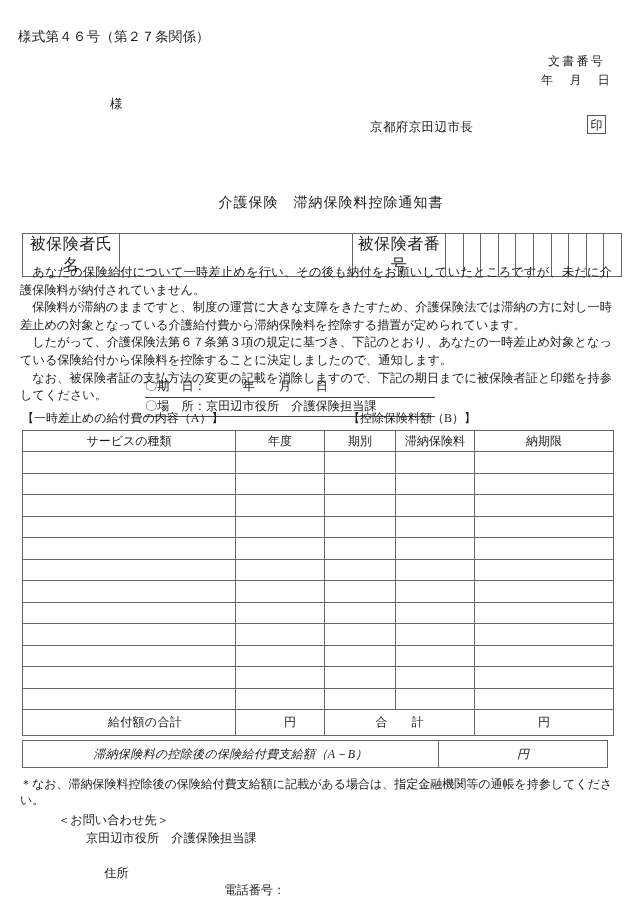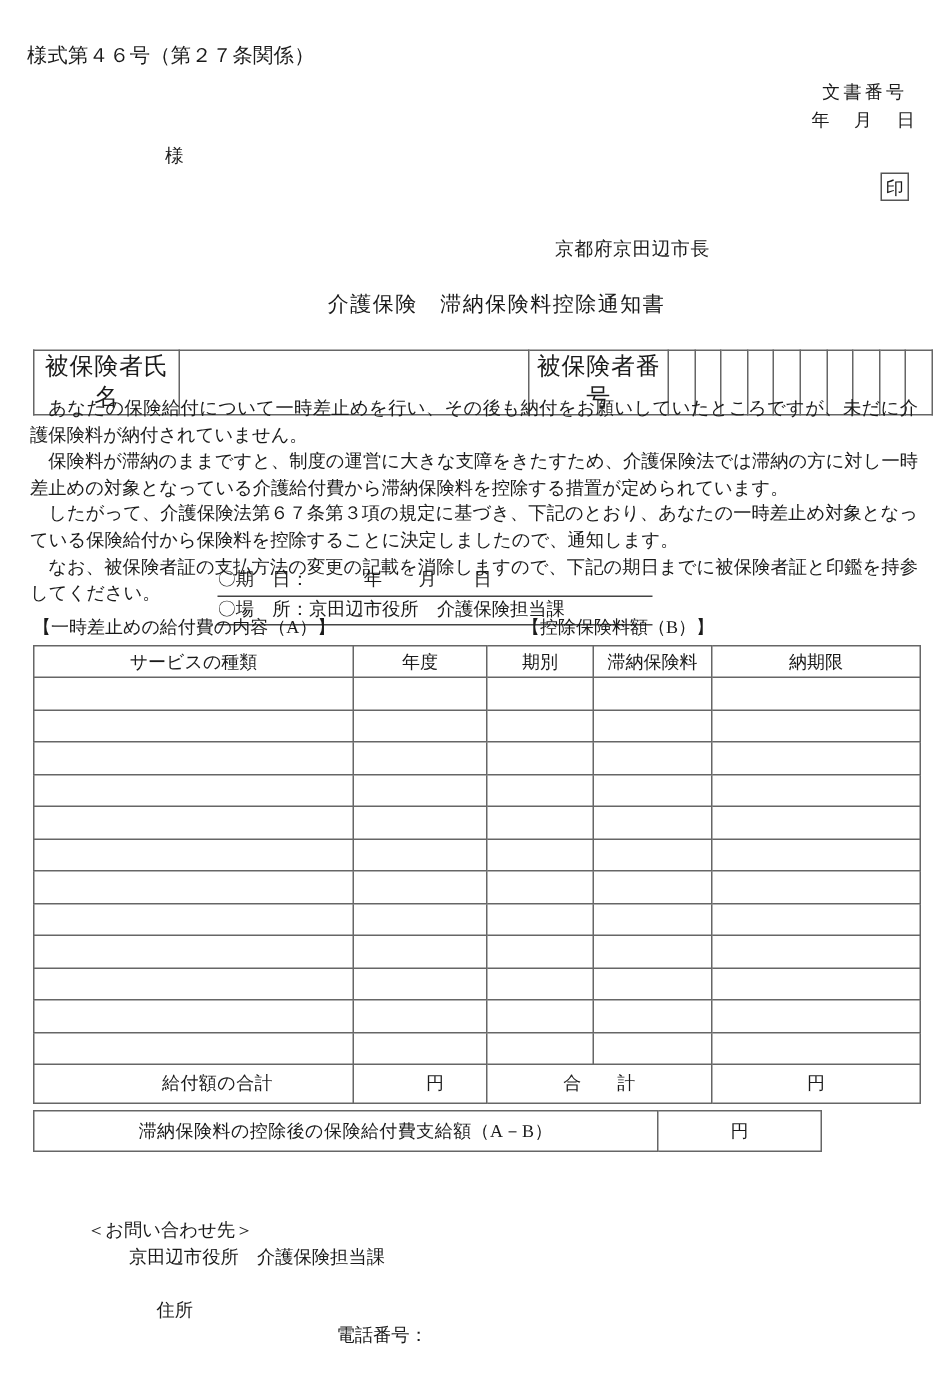--- a/index.html
+++ b/index.html
@@ -51,21 +51,20 @@
     font-size: 12.5px;
     white-space: nowrap;
   }
   .issuer {
     position: absolute;
     left: 370px;
     top: 119px;
     font-size: 12.5px;
     white-space: nowrap;
     letter-spacing: 0.4px;
-    margin-top: 39px;
   }
   .seal-box {
     position: absolute;
     left: 587px;
     top: 115px;
     width: 19px;
     height: 19px;
     border: 1px solid #555;
     font-size: 12px;
     line-height: 18px;
@@ -178,23 +177,24 @@
   .main-table td.total-lbl { letter-spacing: 0.3px; padding-left: 32px; }
   .main-table td.yen-right { text-align: right; padding-right: 28px; }
   .main-table td.goukei { letter-spacing: 6px; text-indent: 6px; }
   .main-table tr.total-row td { height: 25px; }
 
   
   .ab-table {
     position: absolute;
     left: 22px;
     top: 740px;
-    width: 526px;
+    width: 586px;
     border-collapse: collapse;
     table-layout: fixed;
+    font-style: italic;
   }
   .ab-table td {
     border: 1px solid #666;
     height: 26px;
     font-size: 12px;
     text-align: center;
     padding: 0;
   }
   .ab-table td.ab-lbl { width: 415px; letter-spacing: 0.3px; }
 
@@ -381,20 +381,21 @@
 
   <table class="ab-table">
     <tbody>
         <tr>
       <td class="ab-lbl">滞納保険料の控除後の保険給付費支給額（A－B）</td>
       <td>円</td>
     </tr>
   </tbody>
     </table>
 
+  <div class="footnote">＊なお、滞納保険料控除後の保険給付費支給額に記載がある場合は、指定金融機関等の通帳を持参してください。</div>
 
   <div class="contact">
     <div class="c-head">＜お問い合わせ先＞</div>
     <div class="c-line">京田辺市役所　介護保険担当課</div>
     <div class="c-addr">
       <span>住所</span>
       <span class="c-tel">電話番号：</span>
     </div>
   </div>
 

